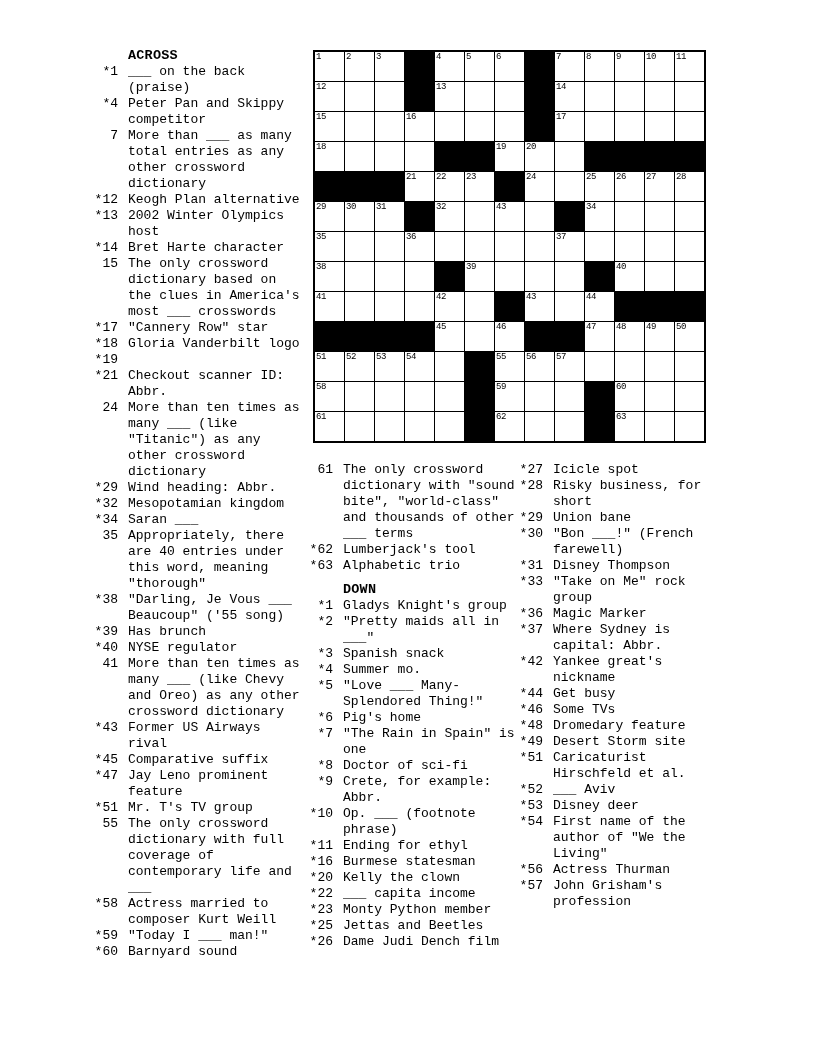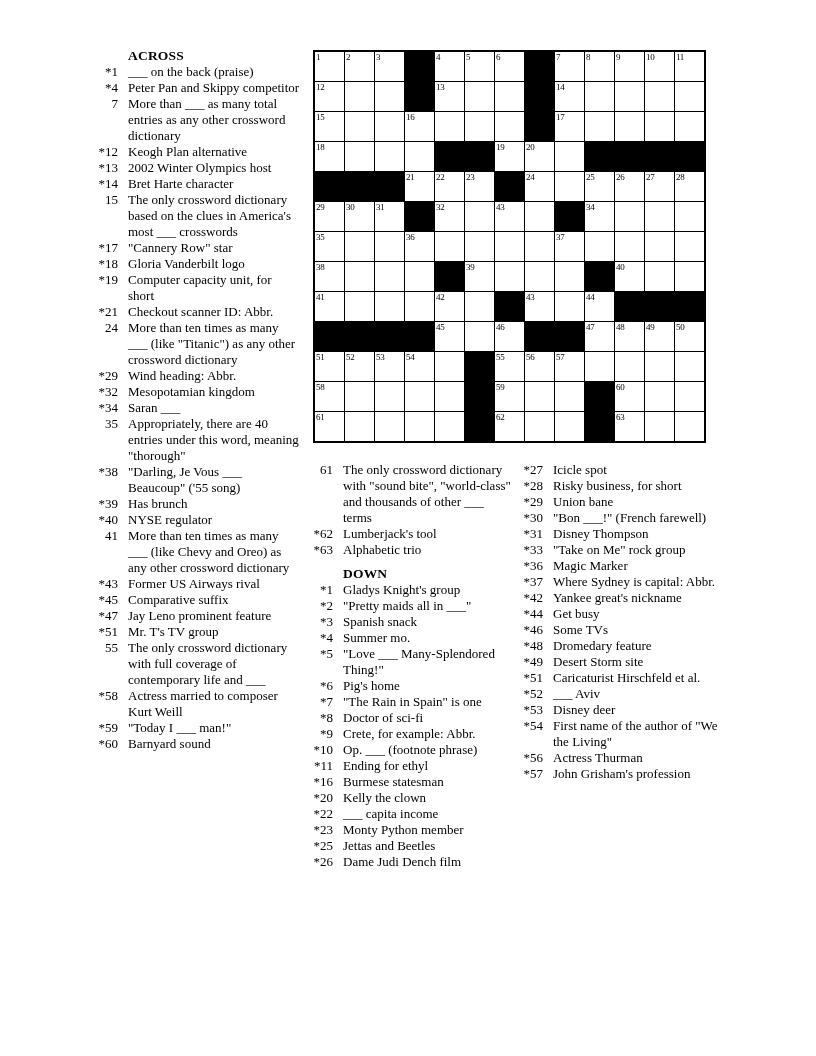--- a/index.html
+++ b/index.html
@@ -3,21 +3,21 @@
 <meta charset="utf-8">
 <style>
   * { box-sizing: border-box; }
   html, body { margin: 0; padding: 0; background: #ffffff; }
   .page {
     position: relative;
     width: 720px;
     height: 1056px;
     background: #ffffff;
     color: #000000;
-    font-family: Liberation Serif, serif;
+    font-family: Liberation Mono, monospace;
     overflow: hidden;
     padding-left: 26px;
   }
   .clue-col {
     position: absolute;
     font-size: 13px;
     line-height: 16px;
   }
   #col-left  { left: 82px;  top: 48px;  width: 218px; }
   #col-mid   { left: 297px; top: 462px; width: 220px; }
@@ -101,21 +101,20 @@
         <div class="clue">
           <span class="clue-num">*17</span>
           <span class="clue-text">"Cannery Row" star</span>
         </div>
         <div class="clue">
           <span class="clue-num">*18</span>
           <span class="clue-text">Gloria Vanderbilt logo</span>
         </div>
         <div class="clue">
           <span class="clue-num">*19</span>
-          <span class="clue-text">Computer capacity unit, for short</span>
         </div>
         <div class="clue">
           <span class="clue-num">*21</span>
           <span class="clue-text">Checkout scanner ID: Abbr.</span>
         </div>
         <div class="clue">
           <span class="clue-num">24</span>
           <span class="clue-text">More than ten times as many ___ (like "Titanic") as any other crossword dictionary</span>
         </div>
         <div class="clue">

